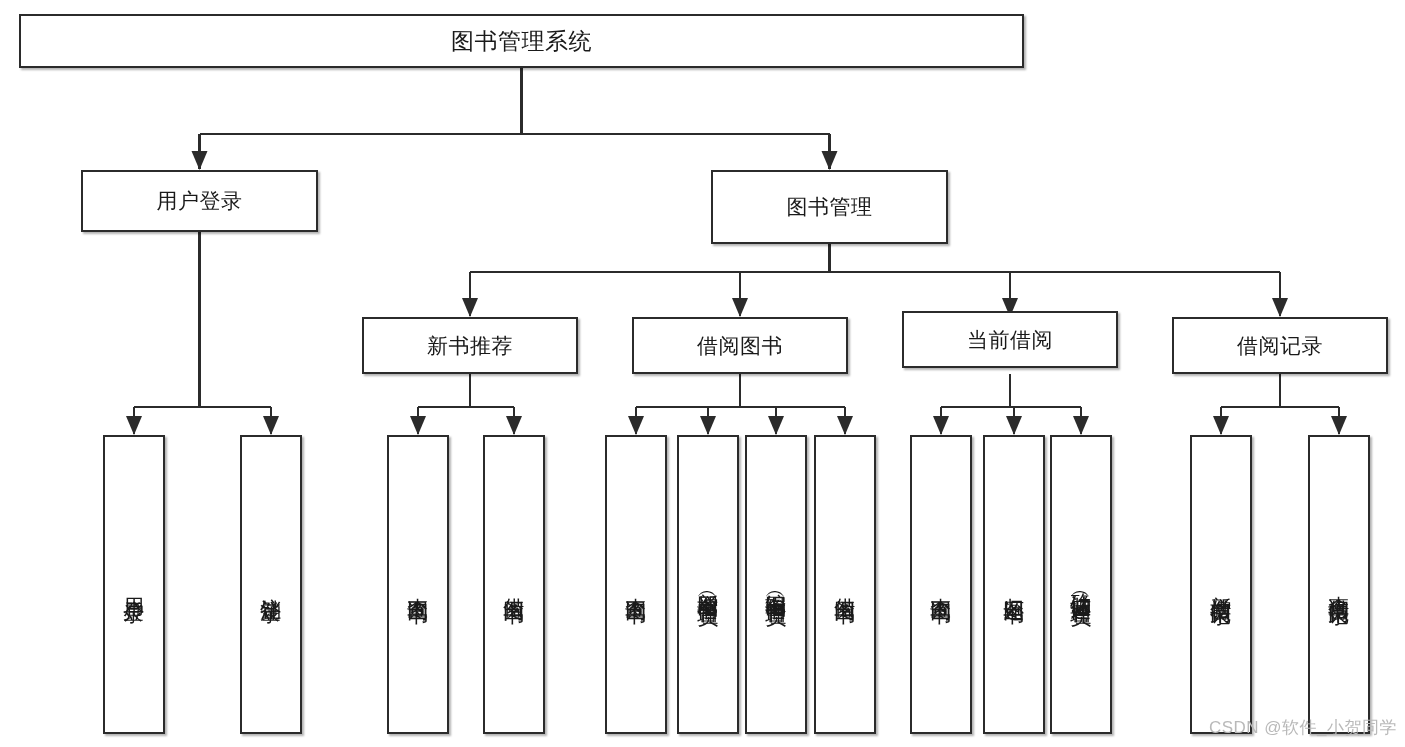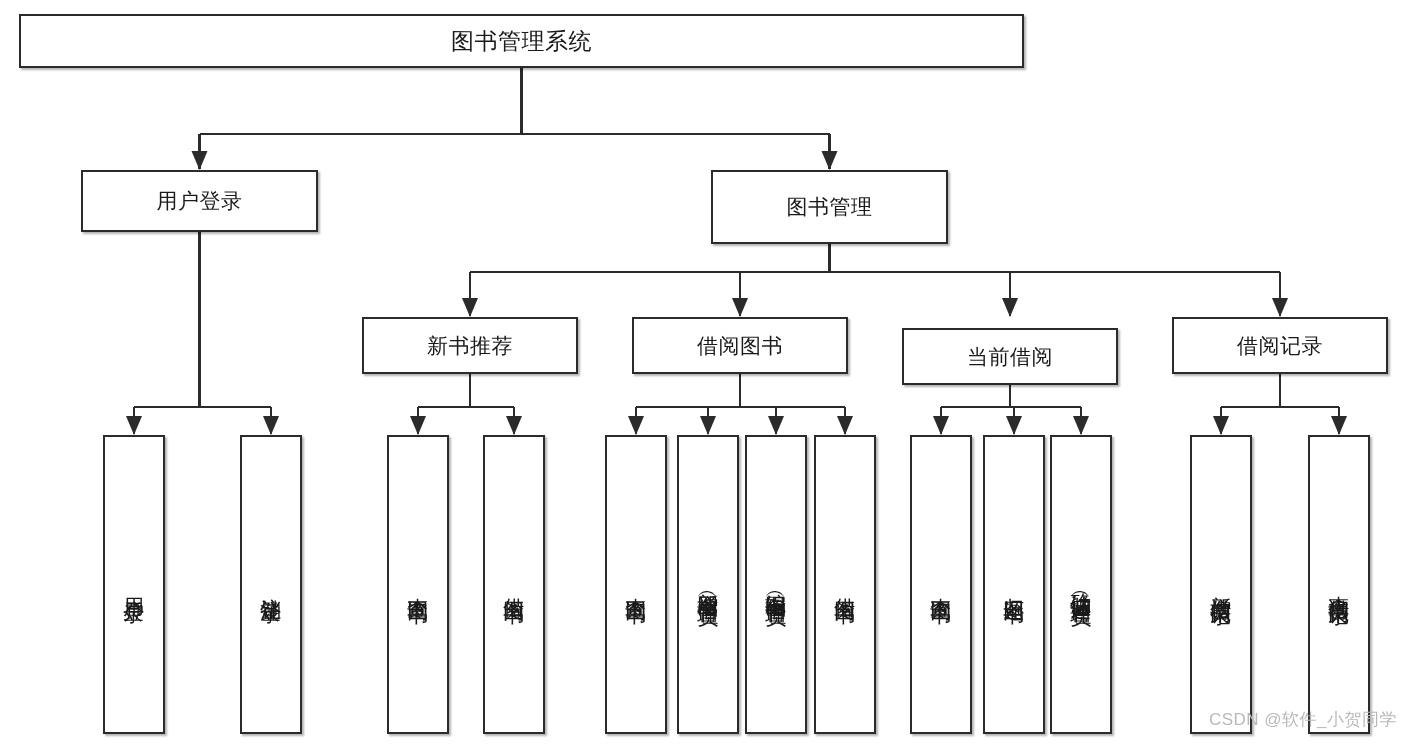--- a/index.html
+++ b/index.html
@@ -58,21 +58,21 @@
     position: absolute;
     left: 0;
     top: 0;
     width: 1405px;
     height: 747px;
     pointer-events: none;
   }
   #watermark {
     position: absolute;
     right: 8px;
-    bottom: 16px;
+    bottom: 8px;
     font-size: 17px;
     color: #b9b9b9;
     white-space: nowrap;
     letter-spacing: 0.5px;
   }
 </style>
 </head>
 <body>
 
 <div id="diagram-root">
@@ -139,21 +139,21 @@
       </div>
       <div class="node-box" style="left: 711px; top: 170px; width: 237px; height: 74px; border-color: rgb(43, 43, 43); background: rgb(255, 255, 255);">
         <div class="node-label-h" style="color: rgb(26, 26, 26);">图书管理</div>
       </div>
       <div class="node-box" style="left: 362px; top: 317px; width: 216px; height: 57px; border-color: rgb(43, 43, 43); background: rgb(255, 255, 255);">
         <div class="node-label-h" style="color: rgb(26, 26, 26); font-family: Liberation Mono, monospace;">新书推荐</div>
       </div>
       <div class="node-box" style="left: 632px; top: 317px; width: 216px; height: 57px; border-color: rgb(43, 43, 43); background: rgb(255, 255, 255);">
         <div class="node-label-h" style="color: rgb(26, 26, 26);">借阅图书</div>
       </div>
-      <div class="node-box" style="left: 902px; top: 328px; width: 216px; height: 57px; border-color: rgb(43, 43, 43); background: rgb(255, 255, 255);">
+      <div class="node-box" style="left: 902px; top: 311px; width: 216px; height: 57px; border-color: rgb(43, 43, 43); background: rgb(255, 255, 255);">
         <div class="node-label-h" style="color: rgb(26, 26, 26);">当前借阅</div>
       </div>
       <div class="node-box" style="left: 1172px; top: 317px; width: 216px; height: 57px; border-color: rgb(43, 43, 43); background: rgb(255, 255, 255); text-decoration: underline;">
         <div class="node-label-h" style="color: rgb(26, 26, 26);">借阅记录</div>
       </div>
       <div class="node-box" style="left: 103px; top: 435px; width: 62px; height: 299px; border-color: rgb(43, 43, 43); background: rgb(255, 255, 255);">
         <div class="node-label-v" style="color: rgb(26, 26, 26);">用户登录</div>
       </div>
       <div class="node-box" style="left: 240px; top: 435px; width: 62px; height: 299px; border-color: rgb(43, 43, 43); background: rgb(255, 255, 255);">
         <div class="node-label-v" style="color: rgb(26, 26, 26);">注销登录</div>

